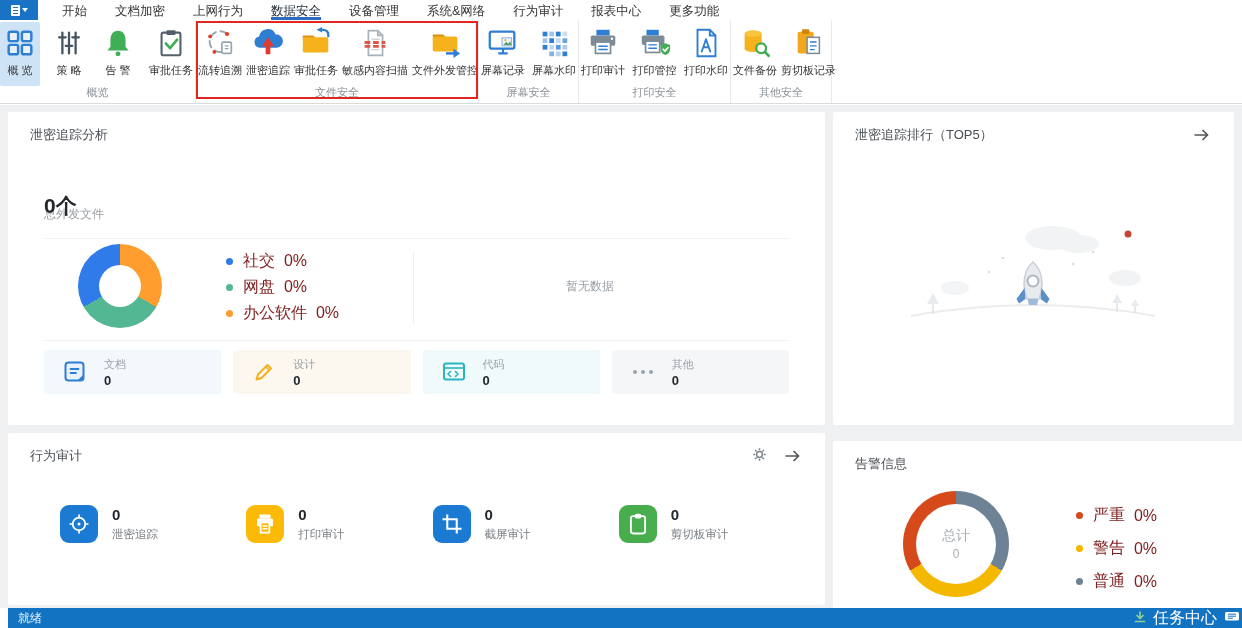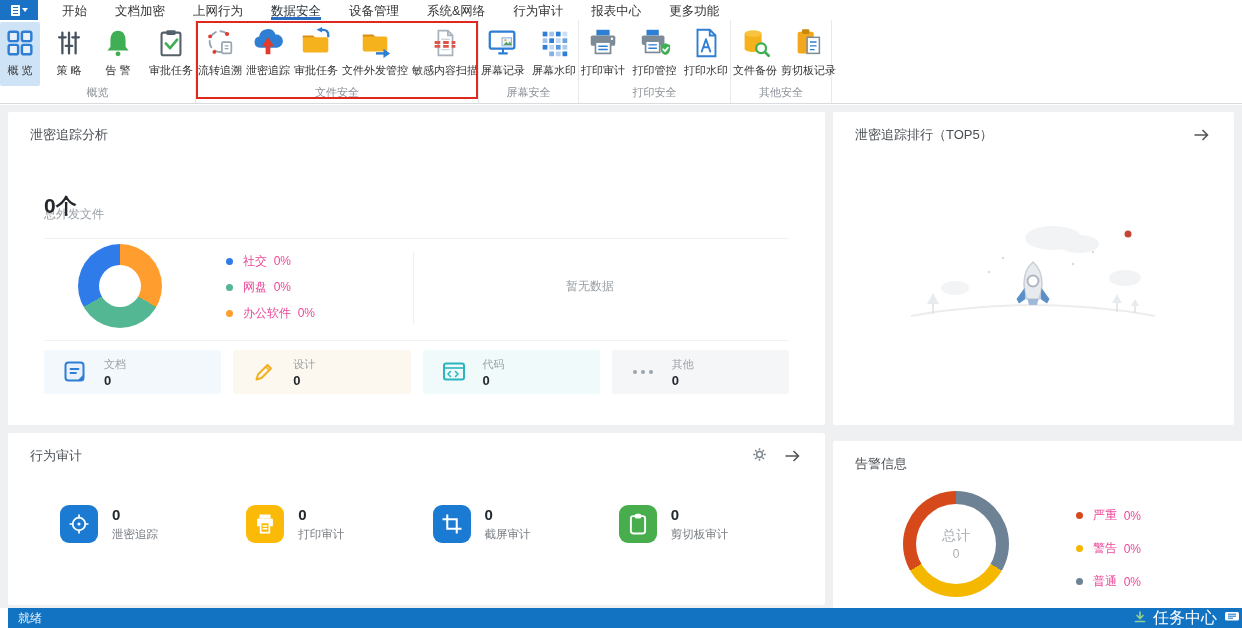--- a/index.html
+++ b/index.html
@@ -41,21 +41,21 @@
 
   
   .total-label { position:absolute; left:36px; top:62px; font-size:12px; color:#9aa0a6;margin-top:32px; }
   .total-value { position:absolute; left:36px; top:80px; font-size:21px; font-weight:bold; color:#23282d; }
   .hline { position:absolute; left:36px; right:36px; height:1px; background:#f1f2f4; }
   .h1{top:126px}.h2{top:228px}
   .donut1 { position:absolute; left:70px; top:132px; width:84px; height:84px; border-radius:50%;
     background:conic-gradient(#ff9d2e 0 120deg,#54b793 120deg 240deg,#2f7bea 240deg 360deg); }
   .donut1::after { content:""; position:absolute; left:21px; top:21px; width:42px; height:42px; border-radius:50%; background:#fff; }
   .legend1 { position:absolute; left:218px; top:136px; }
-  .lrow { display:flex; align-items:center; height:26px; font-size:12px; color:#ec4899; }
+  .lrow { display:flex; align-items:center; height:26px; font-size:16px; color:#7f1d1d; }
   .ldot { width:7px; height:7px; border-radius:50%; margin-right:10px; }
   .d-blue{background:#2f7bea}.d-green{background:#54b793}.d-orange{background:#ff9d2e}
   .d-red{background:#d6491b}.d-yellow{background:#f5b800}.d-slate{background:#6d8294}
   .vline { position:absolute; left:405px; top:140px; height:72px; width:1px; background:#efefef; }
   .nodata { position:absolute; left:410px; width:344px; top:166px; text-align:center; font-size:12px; color:#9aa0a6; }
   .cards { position:absolute; left:36px; right:36px; top:238px; height:44px; display:flex; gap:12px; }
   .card { flex:1; display:flex; align-items:center; padding-left:18px; border-radius:2px; }
   .c1{background:#f3f8fd}.c2{background:#fcf8ef}.c3{background:#f1fafb}.c4{background:#f5f6f8}
   .card .cic { width:26px; height:26px; margin-right:16px; }
   .card .ctxt .clabel { font-size:11px; color:#9aa0a6; }
@@ -191,38 +191,38 @@
                 <rect x="4" y="12" width="27" height="16" rx="2" fill="#f6b21d"></rect>
                 <path d="M31 12V9a5 5 0 0 0-5-5h-4" fill="none" stroke="#2e7ed3" stroke-width="2.4"></path>
                 <path d="M24.5 1l-6 3 6 3z" fill="#2e7ed3"></path>
               </svg>
           </span>
           <span class="rlabel">审批任务</span>
         </div>
         <div class="ritem">
           <span class="ric">
             <svg viewBox="0 0 36 36" width="34" height="34">
+                <path d="M11 5h10l5 5v21H11z" fill="#fff" stroke="#a8b2bc" stroke-width="1.8"></path>
+                <path d="M21 5v5h5" fill="none" stroke="#a8b2bc" stroke-width="1.8"></path>
+                <path d="M14 14h9M14 25h9" stroke="#cfd6db" stroke-width="1.4"></path>
+                <path d="M7 17.5h22M7 21.5h22" stroke="#e0554a" stroke-width="3" stroke-dasharray="6 3"></path>
+              </svg>
+          </span>
+          <span class="rlabel">敏感内容扫描</span>
+        </div>
+        <div class="ritem">
+          <span class="ric">
+            <svg viewBox="0 0 36 36" width="34" height="34">
                 <path fill="#d98f12" d="M5 9h11l3 3H5z"></path>
                 <rect x="5" y="11" width="26" height="16" rx="2" fill="#f6b21d"></rect>
                 <path d="M19 29h9" stroke="#2e7ed3" stroke-width="2.6"></path>
                 <path d="M27 24l7 5-7 5z" fill="#2e7ed3"></path>
               </svg>
           </span>
           <span class="rlabel">文件外发管控</span>
-        </div>
-        <div class="ritem">
-          <span class="ric">
-            <svg viewBox="0 0 36 36" width="34" height="34">
-                <path d="M11 5h10l5 5v21H11z" fill="#fff" stroke="#a8b2bc" stroke-width="1.8"></path>
-                <path d="M21 5v5h5" fill="none" stroke="#a8b2bc" stroke-width="1.8"></path>
-                <path d="M14 14h9M14 25h9" stroke="#cfd6db" stroke-width="1.4"></path>
-                <path d="M7 17.5h22M7 21.5h22" stroke="#e0554a" stroke-width="3" stroke-dasharray="6 3"></path>
-              </svg>
-          </span>
-          <span class="rlabel">敏感内容扫描</span>
         </div>
       </div>
       <div class="rgroup-label">文件安全</div>
     </div>
 
     <div class="rgroup g3">
       <div class="ritems">
         <div class="ritem">
           <span class="ric">
             <svg viewBox="0 0 36 36" width="34" height="34" fill="none">

